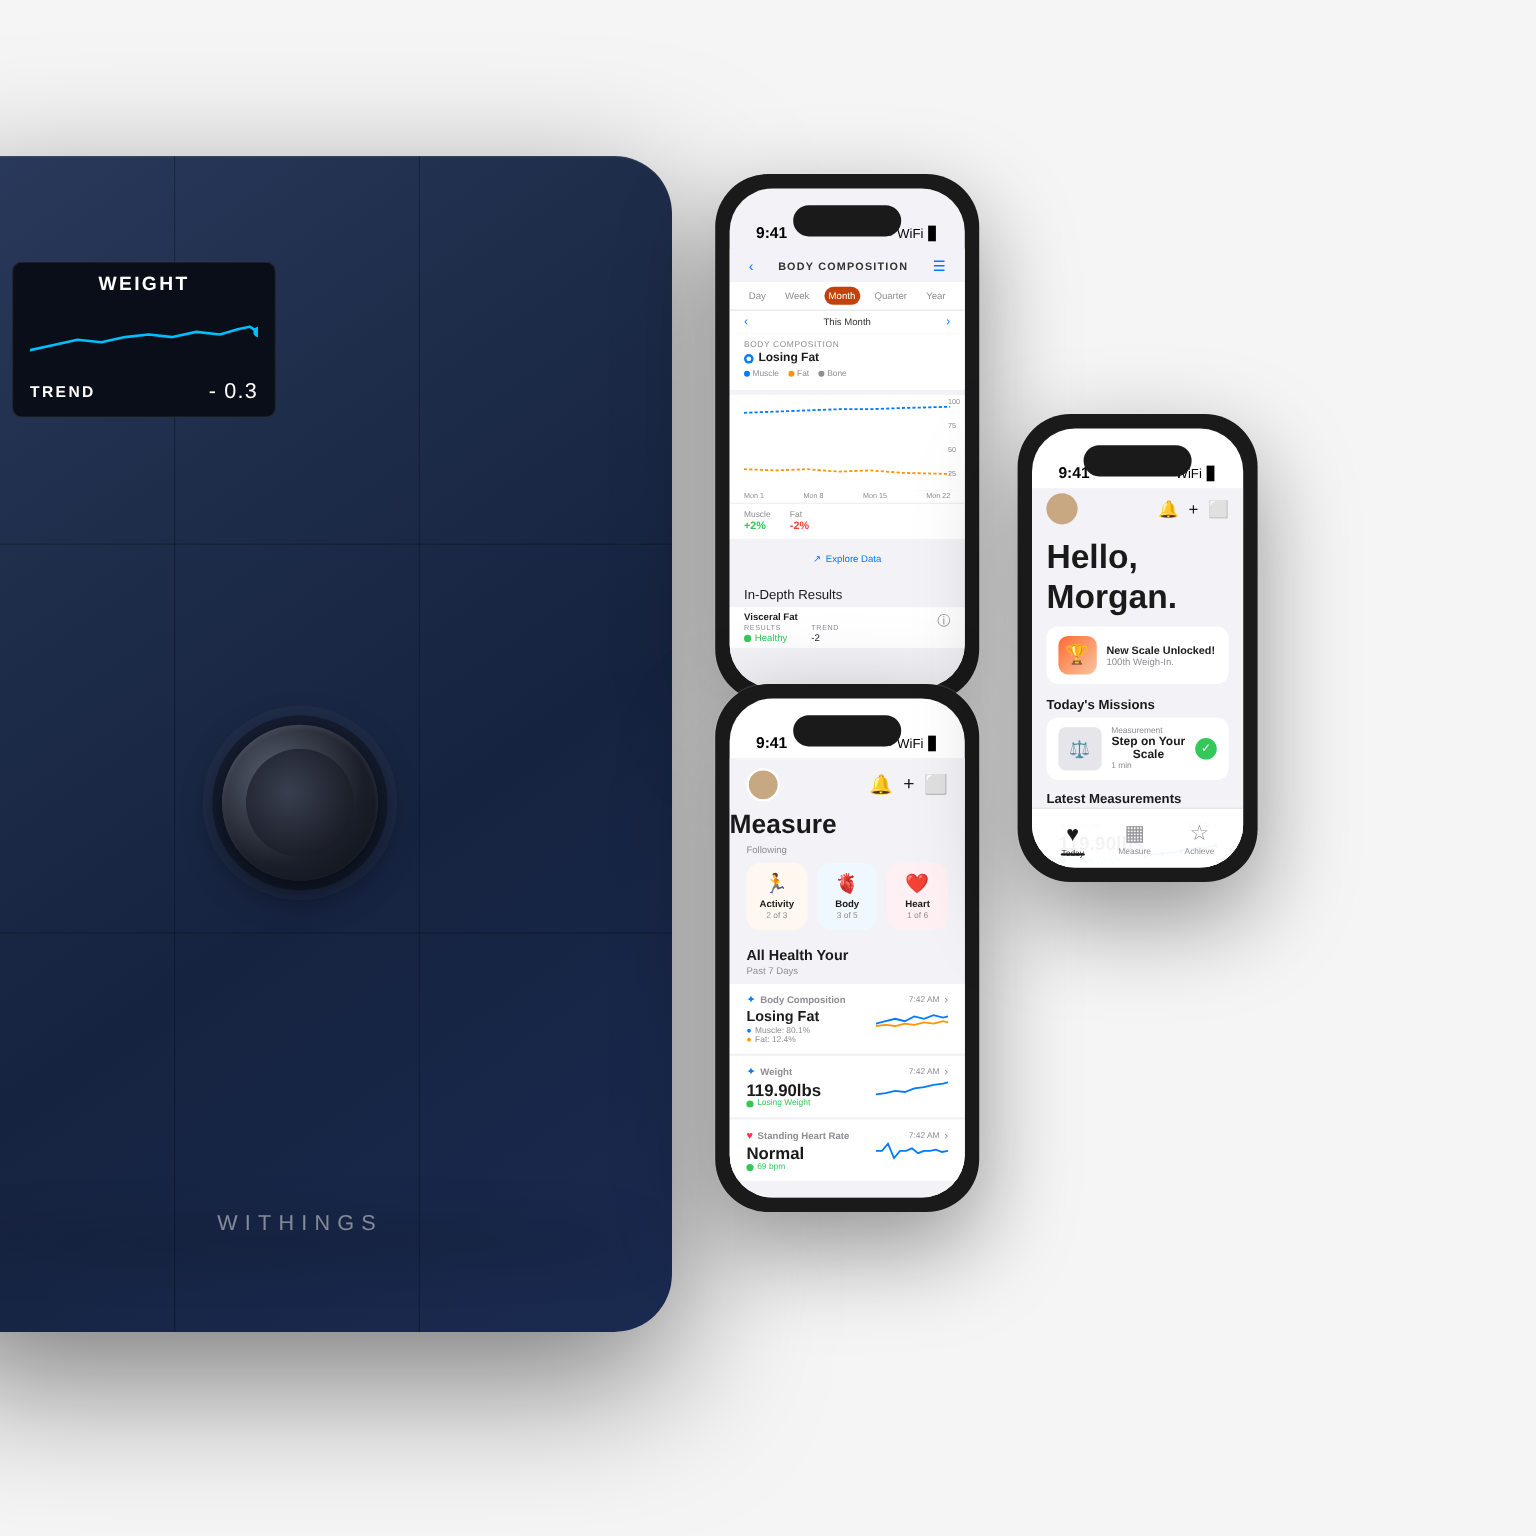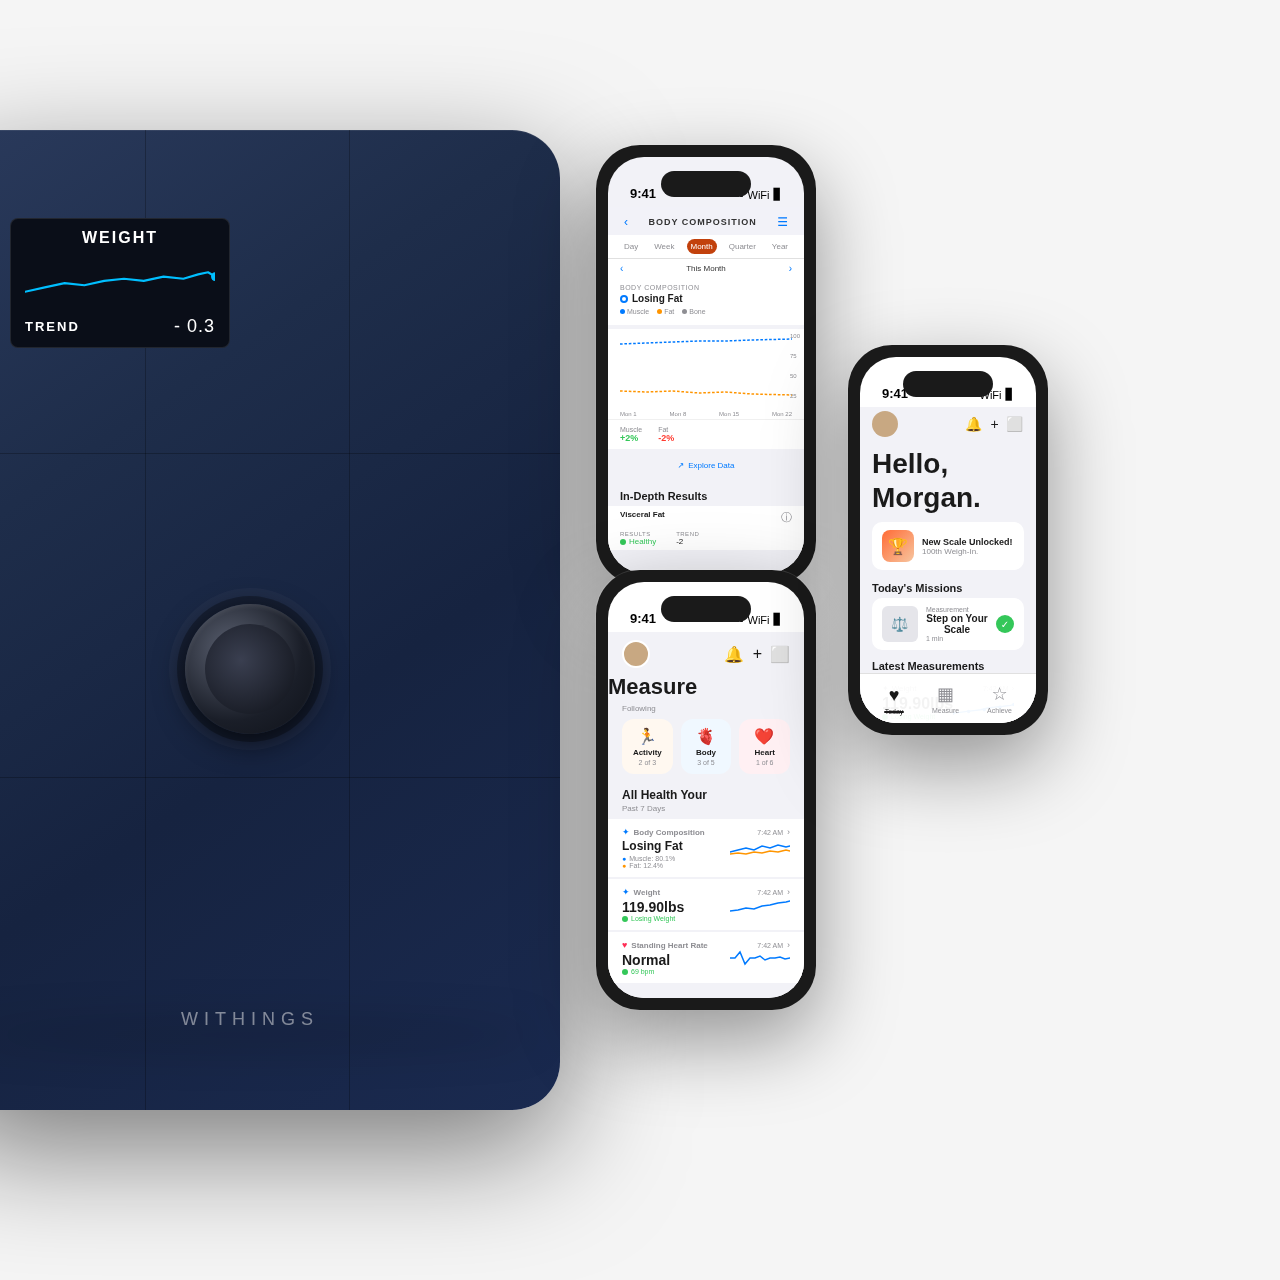--- a/index.html
+++ b/index.html
@@ -420,21 +420,21 @@
       color: #007aff;
       display: flex;
       align-items: center;
       justify-content: center;
       gap: 4px;
     }
 
     .phone1-indepth {
       padding: 8px 12px 4px;
       font-size: 11px;
-      font-weight: 700;
+      font-weight: 400;
       color: #1a1a1a;
     }
 
     .phone1-result-row {
       padding: 4px 12px;
       background: #fff;
       margin-bottom: 1px;
       display: flex;
       justify-content: space-between;
     }
@@ -1036,21 +1036,21 @@
         <div class="phone1-explore-btn">
           <span>↗</span>
           <span>Explore Data</span>
         </div>
 
         <div class="phone1-indepth">In-Depth Results</div>
 
         <div class="phone1-result-row">
           <div>
             <div class="phone1-result-name">Visceral Fat</div>
-            <div style="display:flex;gap:20px;margin-top:12px">
+            <div style="display:flex;gap:20px;margin-top:2px">
               <div>
                 <div class="phone1-result-col-label">RESULTS</div>
                 <div class="phone1-result-status">
                   <span style="width:6px;height:6px;border-radius:50%;background:#34c759;display:inline-block"></span>
                   <span>Healthy</span>
                 </div>
               </div>
               <div>
                 <div class="phone1-result-col-label">TREND</div>
                 <div class="phone1-result-val">-2</div>

